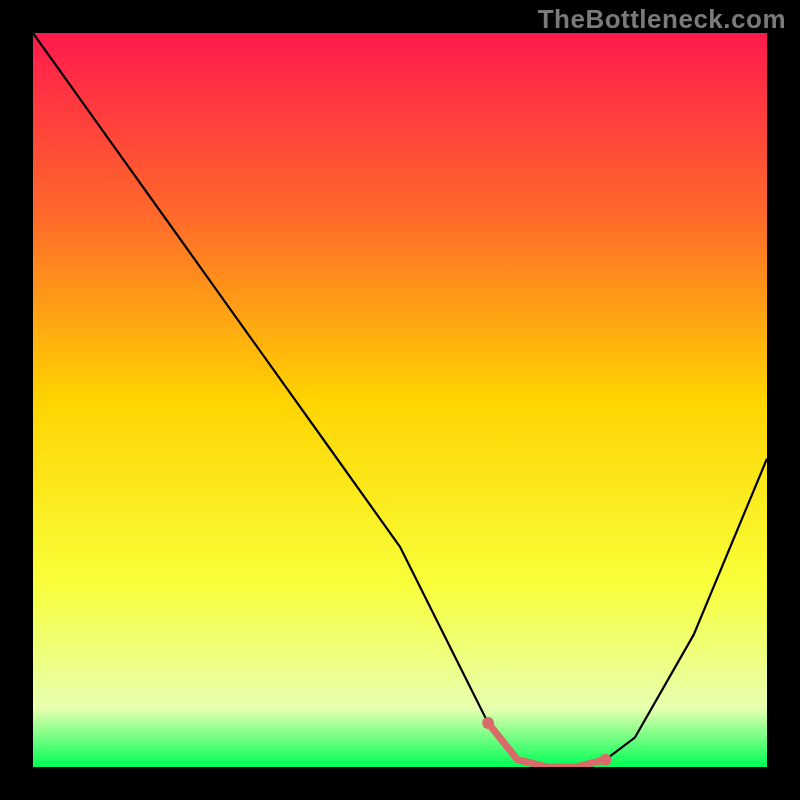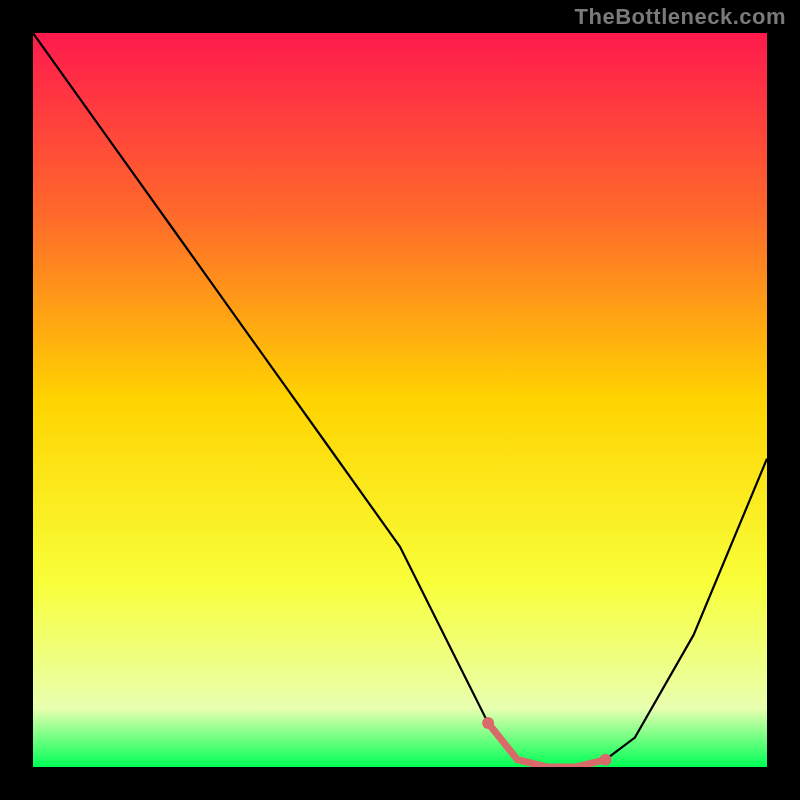--- a/index.html
+++ b/index.html
@@ -1,17 +1,17 @@
 <!DOCTYPE html>
 <html><head>
 <meta charset="utf-8">
 <style>
   * { margin: 0; padding: 0; box-sizing: border-box; }
   body { width: 800px; height: 800px; background: #000; font-family: Arial, sans-serif; position: relative; }
-  .attribution { position: absolute; top: 4px; right: 14px; color: #7a7a7a; font-size: 22px; font-weight: bold; letter-spacing: 0.5px; }
+  .attribution { position: absolute; top: 4px; right: 14px; color: #7a7a7a; font-size: 26px; font-weight: bold; letter-spacing: 0.5px; }
   .plot-area { position: absolute; top: 33px; left: 33px; width: 734px; height: 734px; }
   .gradient-bg { width: 100%; height: 100%; display: block; }
   .curve-overlay { position: absolute; top: 0; left: 0; width: 100%; height: 100%; }
 </style>
 </head>
 <body>
 
 <div class="attribution">TheBottleneck.com</div>
 
 <div class="plot-area">

